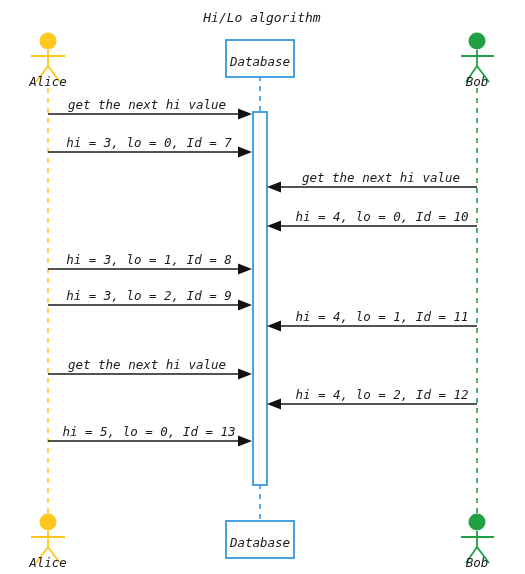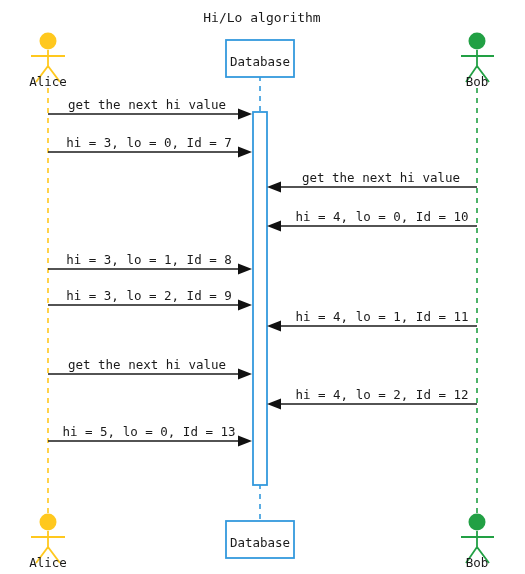--- a/index.html
+++ b/index.html
@@ -11,20 +11,21 @@
   body {
     width: 525px;
     height: 574px;
     font-family: "DejaVu Sans Mono", "Liberation Mono", monospace;
     overflow: hidden;
   }
   #diagram-root {
     position: relative;
     width: 434px;
     height: 574px;
+    font-style: italic;
   }
   svg#diagram-svg {
     display: block;
     width: 525px;
     height: 574px;
   }
   .diagram-title {
     font-family: "DejaVu Sans Mono", "Liberation Mono", monospace;
     font-size: 13px;
     fill: #1a1a1a;

